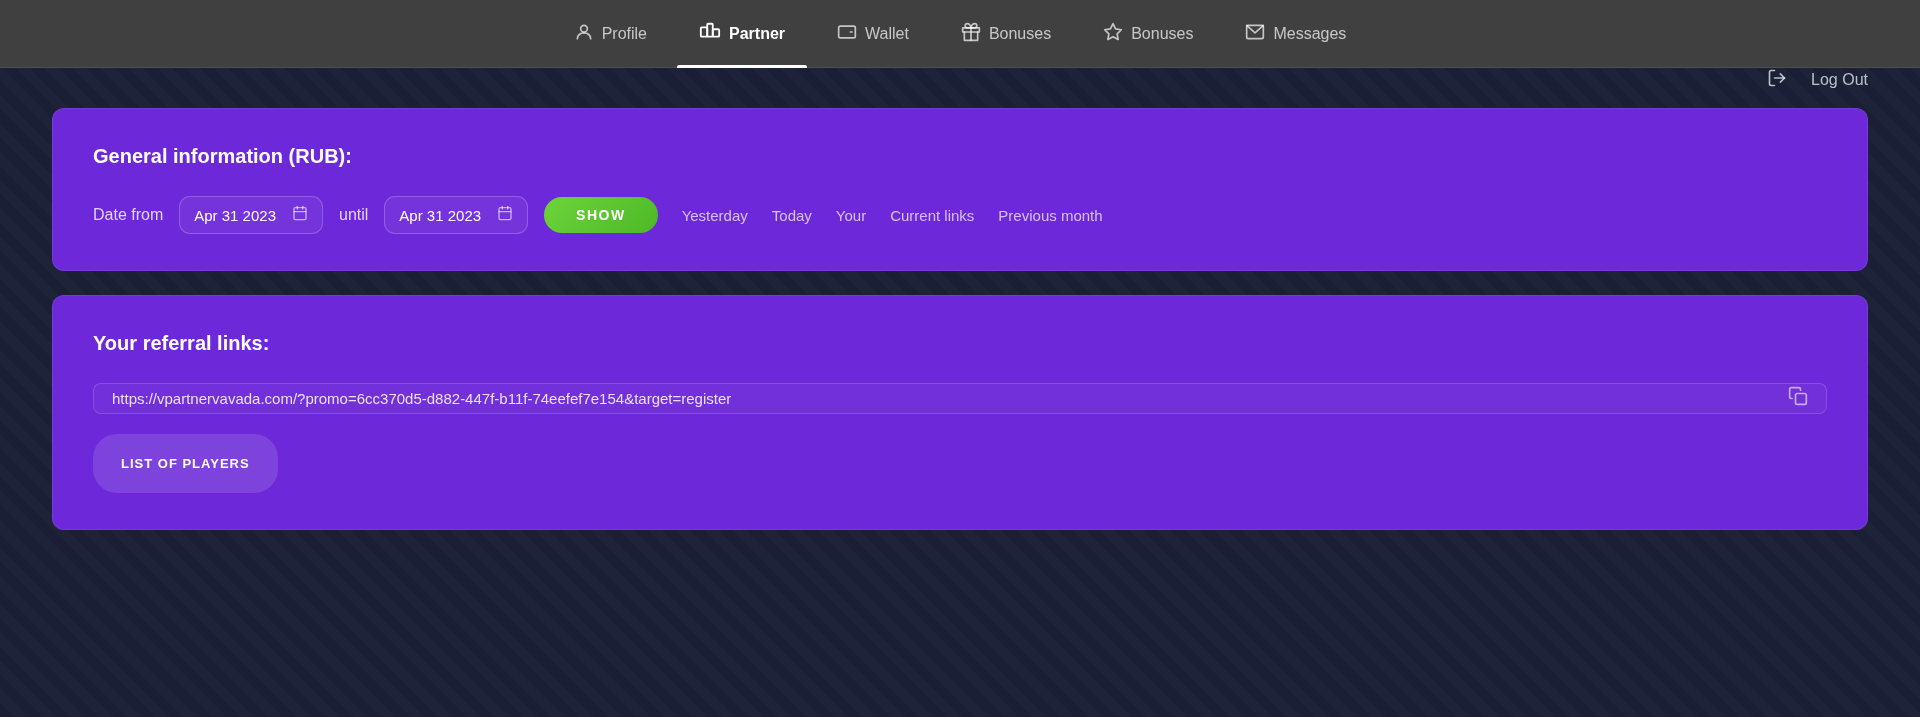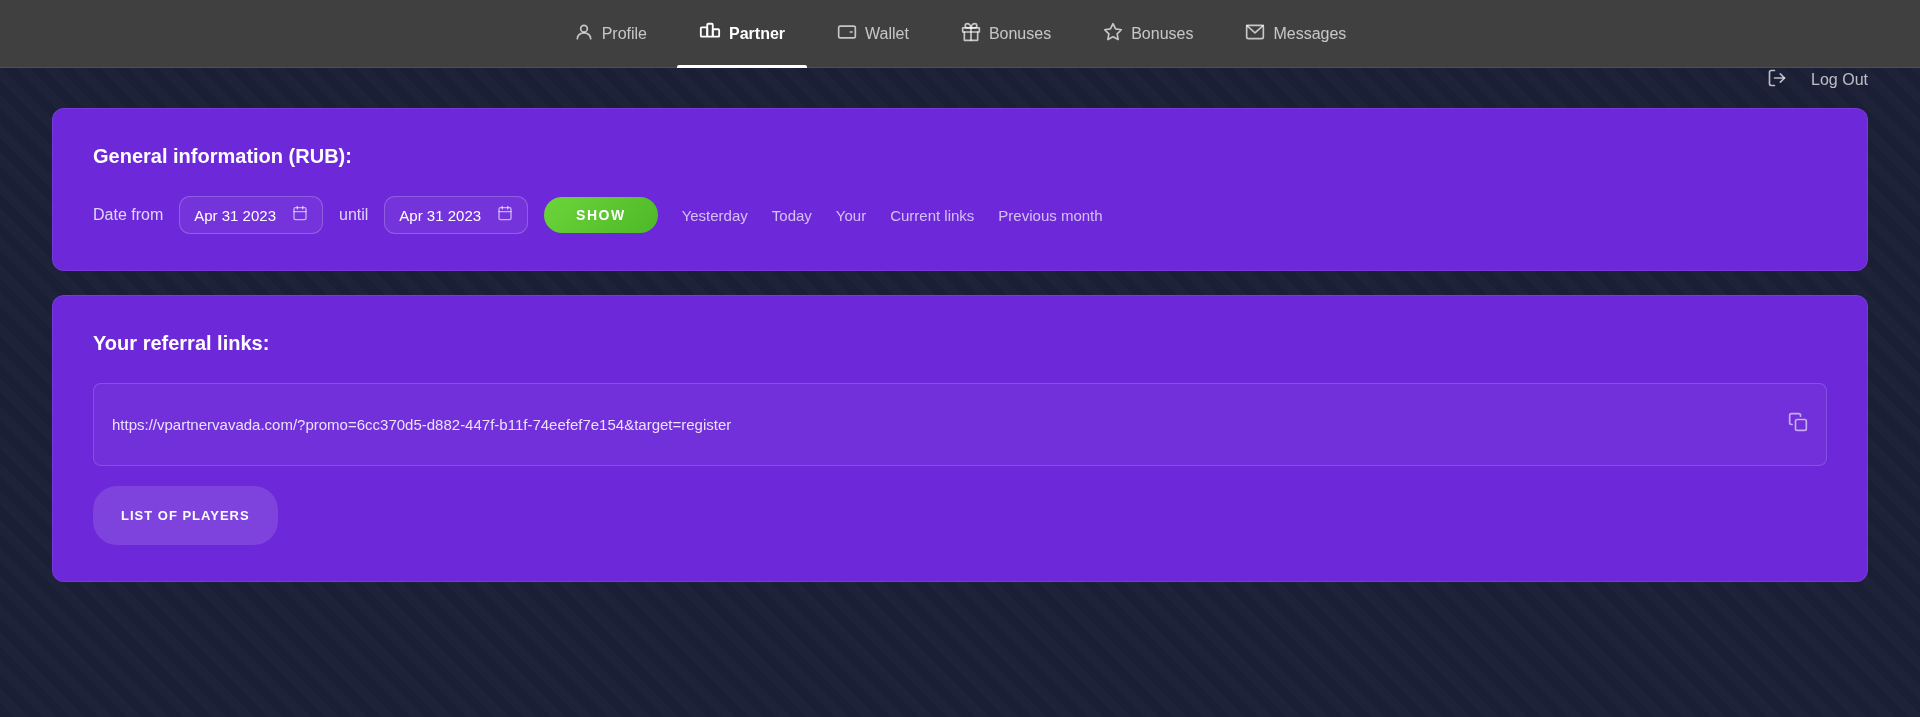--- a/index.html
+++ b/index.html
@@ -163,21 +163,21 @@
       white-space: nowrap;
     }
 
     
     .referral-url-row {
       display: flex;
       align-items: center;
       background: rgba(255,255,255,0.04);
       border: 1.5px solid rgba(255,255,255,0.15);
       border-radius: 8px;
-      padding: 28px 18px;
+      padding: 2px 18px;
       margin-bottom: 20px;
     }
 
     .referral-url-text {
       flex: 1;
       font-size: 15px;
       color: rgba(255,255,255,0.85);
       overflow: hidden;
       text-overflow: ellipsis;
       white-space: nowrap;

